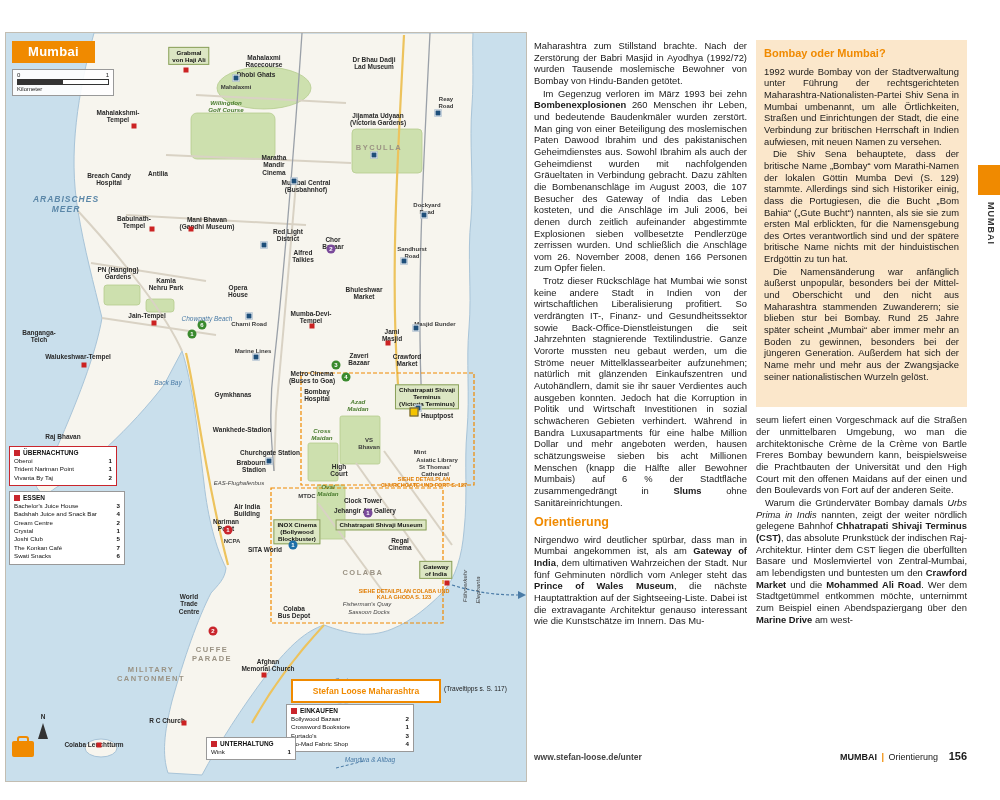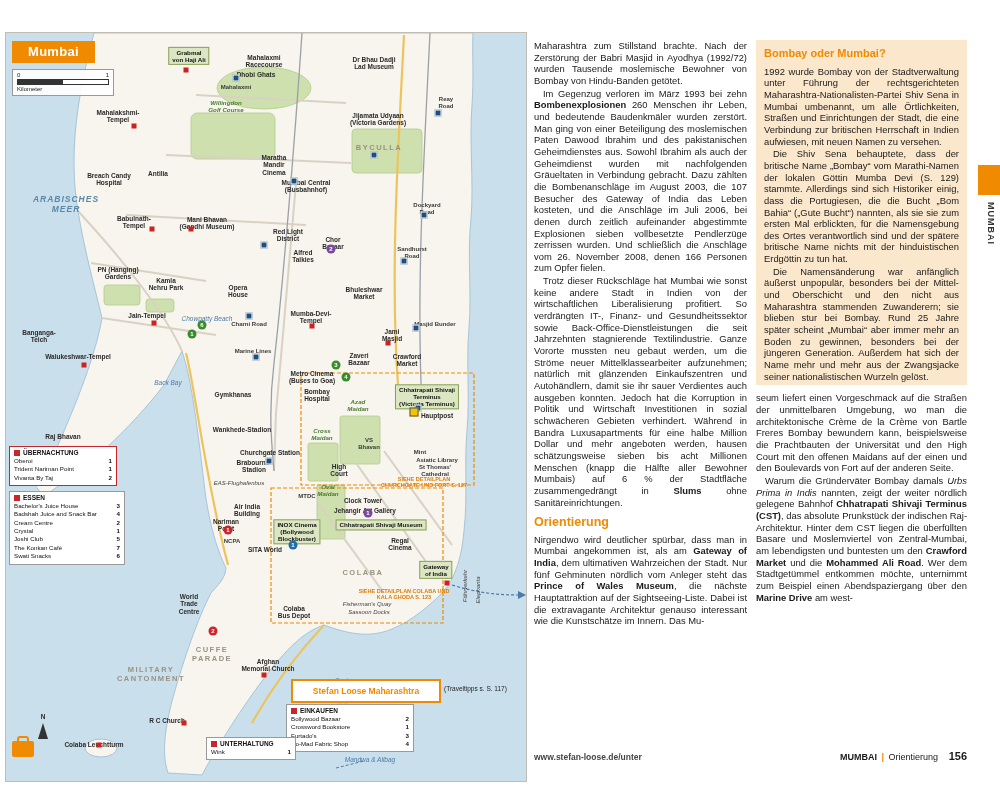--- a/index.html
+++ b/index.html
@@ -56,21 +56,21 @@
       background:#fff;color:#f08a00;font-weight:bold;font-size:8.5px;display:flex;align-items:center;justify-content:center;}
   .tip-note{position:absolute;left:438px;top:652px;font-size:6.5px;color:#222;}
 
   
   .col{position:absolute;top:40px;font-size:9.4px;line-height:1.24;text-align:justify;}
   .col1{left:534px;width:213px;}
   .col2{left:756px;width:211px;}
   .para{margin:0 0 1px;}
   .ind{text-indent:9px;}
   .orange-h{color:#f08a00;font-size:12.5px;font-weight:bold;margin:7px 0 3px;text-align:left;}
-  .infobox{background:#fbe7cb;padding:7px 8px 2px;margin-bottom:7px;}
+  .infobox{background:#fbe7cb;padding:7px 8px 24px;margin-bottom:7px;}
   .box-h{color:#f08a00;font-size:11px;font-weight:bold;margin:0 0 5px;text-align:left;}
 
   .footer-left{position:absolute;left:534px;top:752px;font-size:8.5px;font-weight:bold;color:#444;}
   .footer-right{position:absolute;right:33px;top:750px;font-size:9px;color:#1a1a1a;}
   .fr-title{font-weight:bold;}
   .fr-sep{color:#f08a00;font-weight:bold;margin:0 2px;}
   .fr-page{font-weight:bold;font-size:11px;margin-left:8px;}
 
   .side-tab{position:absolute;right:0;top:165px;width:22px;height:30px;background:#f08a00;}
   .side-tab-label{position:absolute;right:4px;top:202px;writing-mode:vertical-rl;font-size:9px;

